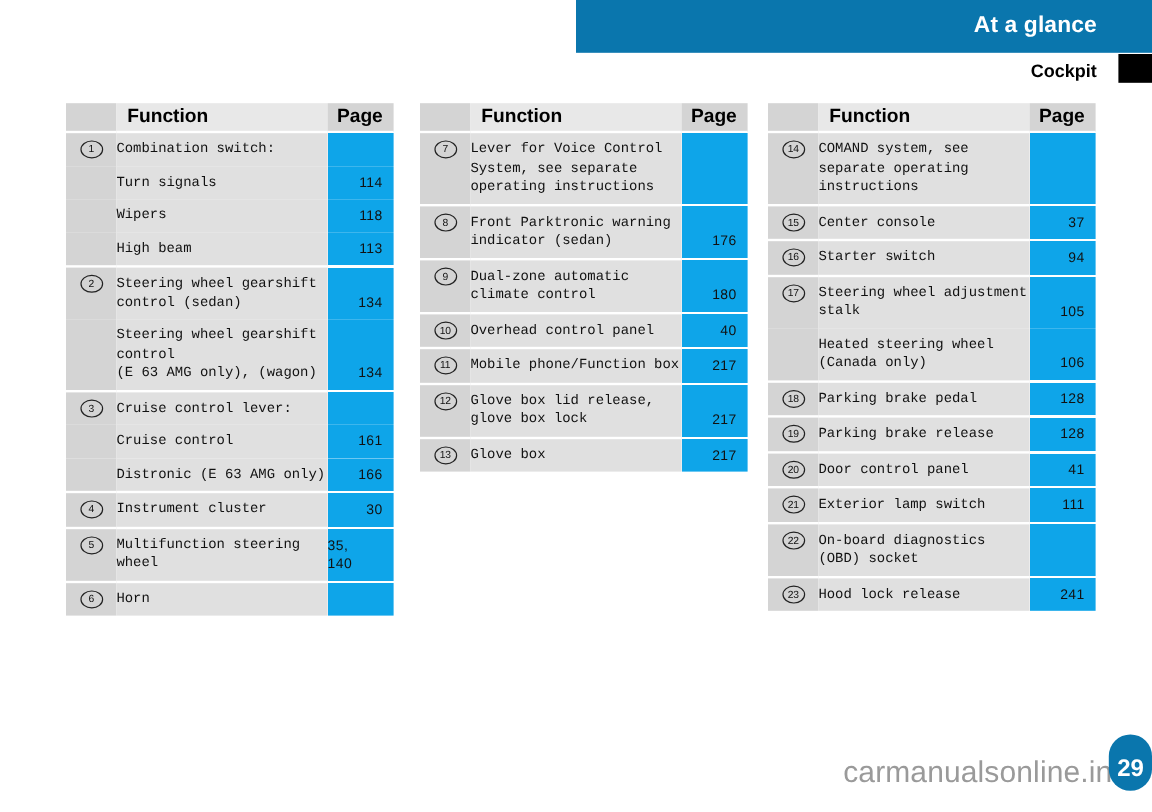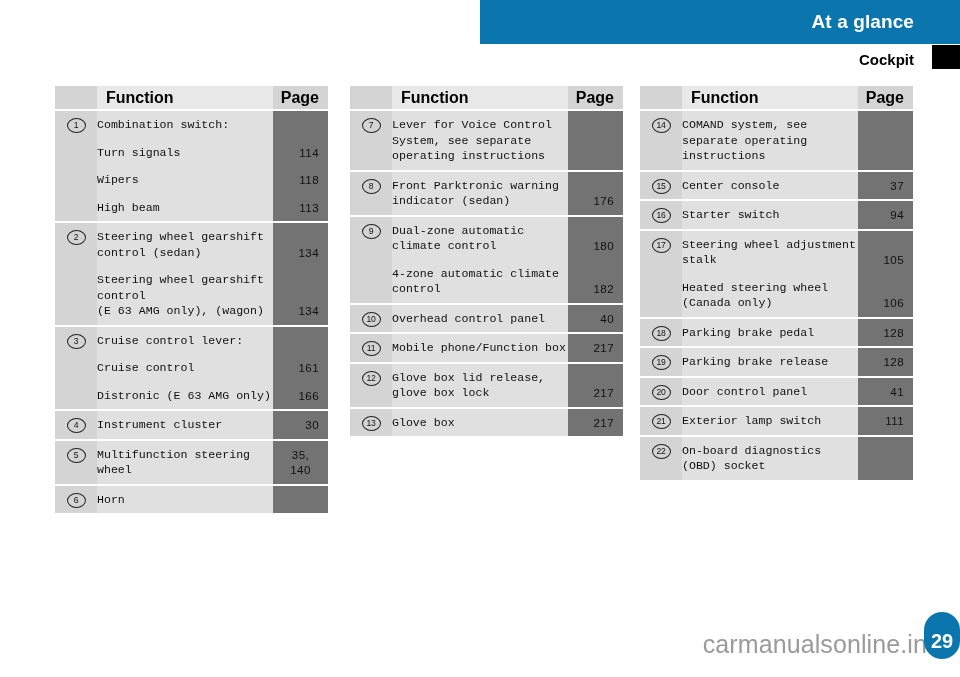--- a/index.html
+++ b/index.html
@@ -99,21 +99,21 @@
     font-weight: bold;
     color: #000;
     line-height: 23px;
   }
   .hdr .h-func { text-align: left;  padding-left: 9px; }
   .hdr .h-page { text-align: right; padding-right: 9px; }
 
   
   .cell-num  { background: #d4d4d4; text-align: center; }
   .cell-func { background: #e0e0e0; padding-left: 9px; padding-right: 6px; font-family: Liberation Mono, monospace; }
-  .cell-page { background: #737373; text-align: center; padding-right: 9px; }
+  .cell-page { background: #0ea5e9; text-align: left; padding-right: 9px; }
 
   tr.grp-start .cell-num,
   tr.grp-start .cell-func,
   tr.grp-start .cell-page {
     border-top: 2px solid #ffffff;
   }
 
   .cell-func .txt {
     display: block;
     padding-top: 6px;
@@ -417,31 +417,20 @@
             </td>
             <td class="cell-func">
               <span class="txt">Dual-zone automatic climate control</span>
             </td>
             <td class="cell-page align-bottom">
               <span class="pg-wrap">
                 <span class="pg">180</span>
               </span>
             </td>
           </tr>
-          <tr>
-            <td class="cell-num"></td>
-            <td class="cell-func">
-              <span class="txt">4-zone automatic climate control</span>
-            </td>
-            <td class="cell-page align-bottom">
-              <span class="pg-wrap">
-                <span class="pg">182</span>
-              </span>
-            </td>
-          </tr>
           <tr class="grp-start">
             <td class="cell-num">
               <span class="marker-wrap"><span class="circled two-digit">10</span></span>
             </td>
             <td class="cell-func">
               <span class="txt">Overhead control panel</span>
             </td>
             <td class="cell-page align-bottom">
               <span class="pg-wrap">
                 <span class="pg">40</span>
@@ -626,20 +615,33 @@
             </td>
             <td class="cell-func">
               <span class="txt">On-board diagnostics (OBD) socket</span>
             </td>
             <td class="cell-page">
               <span class="pg-wrap">
                 <span class="pg"></span>
               </span>
             </td>
           </tr>
+          <tr class="grp-start">
+            <td class="cell-num">
+              <span class="marker-wrap"><span class="circled two-digit">23</span></span>
+            </td>
+            <td class="cell-func">
+              <span class="txt">Hood lock release</span>
+            </td>
+            <td class="cell-page align-bottom">
+              <span class="pg-wrap">
+                <span class="pg">241</span>
+              </span>
+            </td>
+          </tr>
         </tbody>
       </table>
     </div>
 </div>
 
 <div class="watermark">carmanualsonline.info</div>
 <div class="page-badge">
   <span class="num">29</span>
 </div>
 

